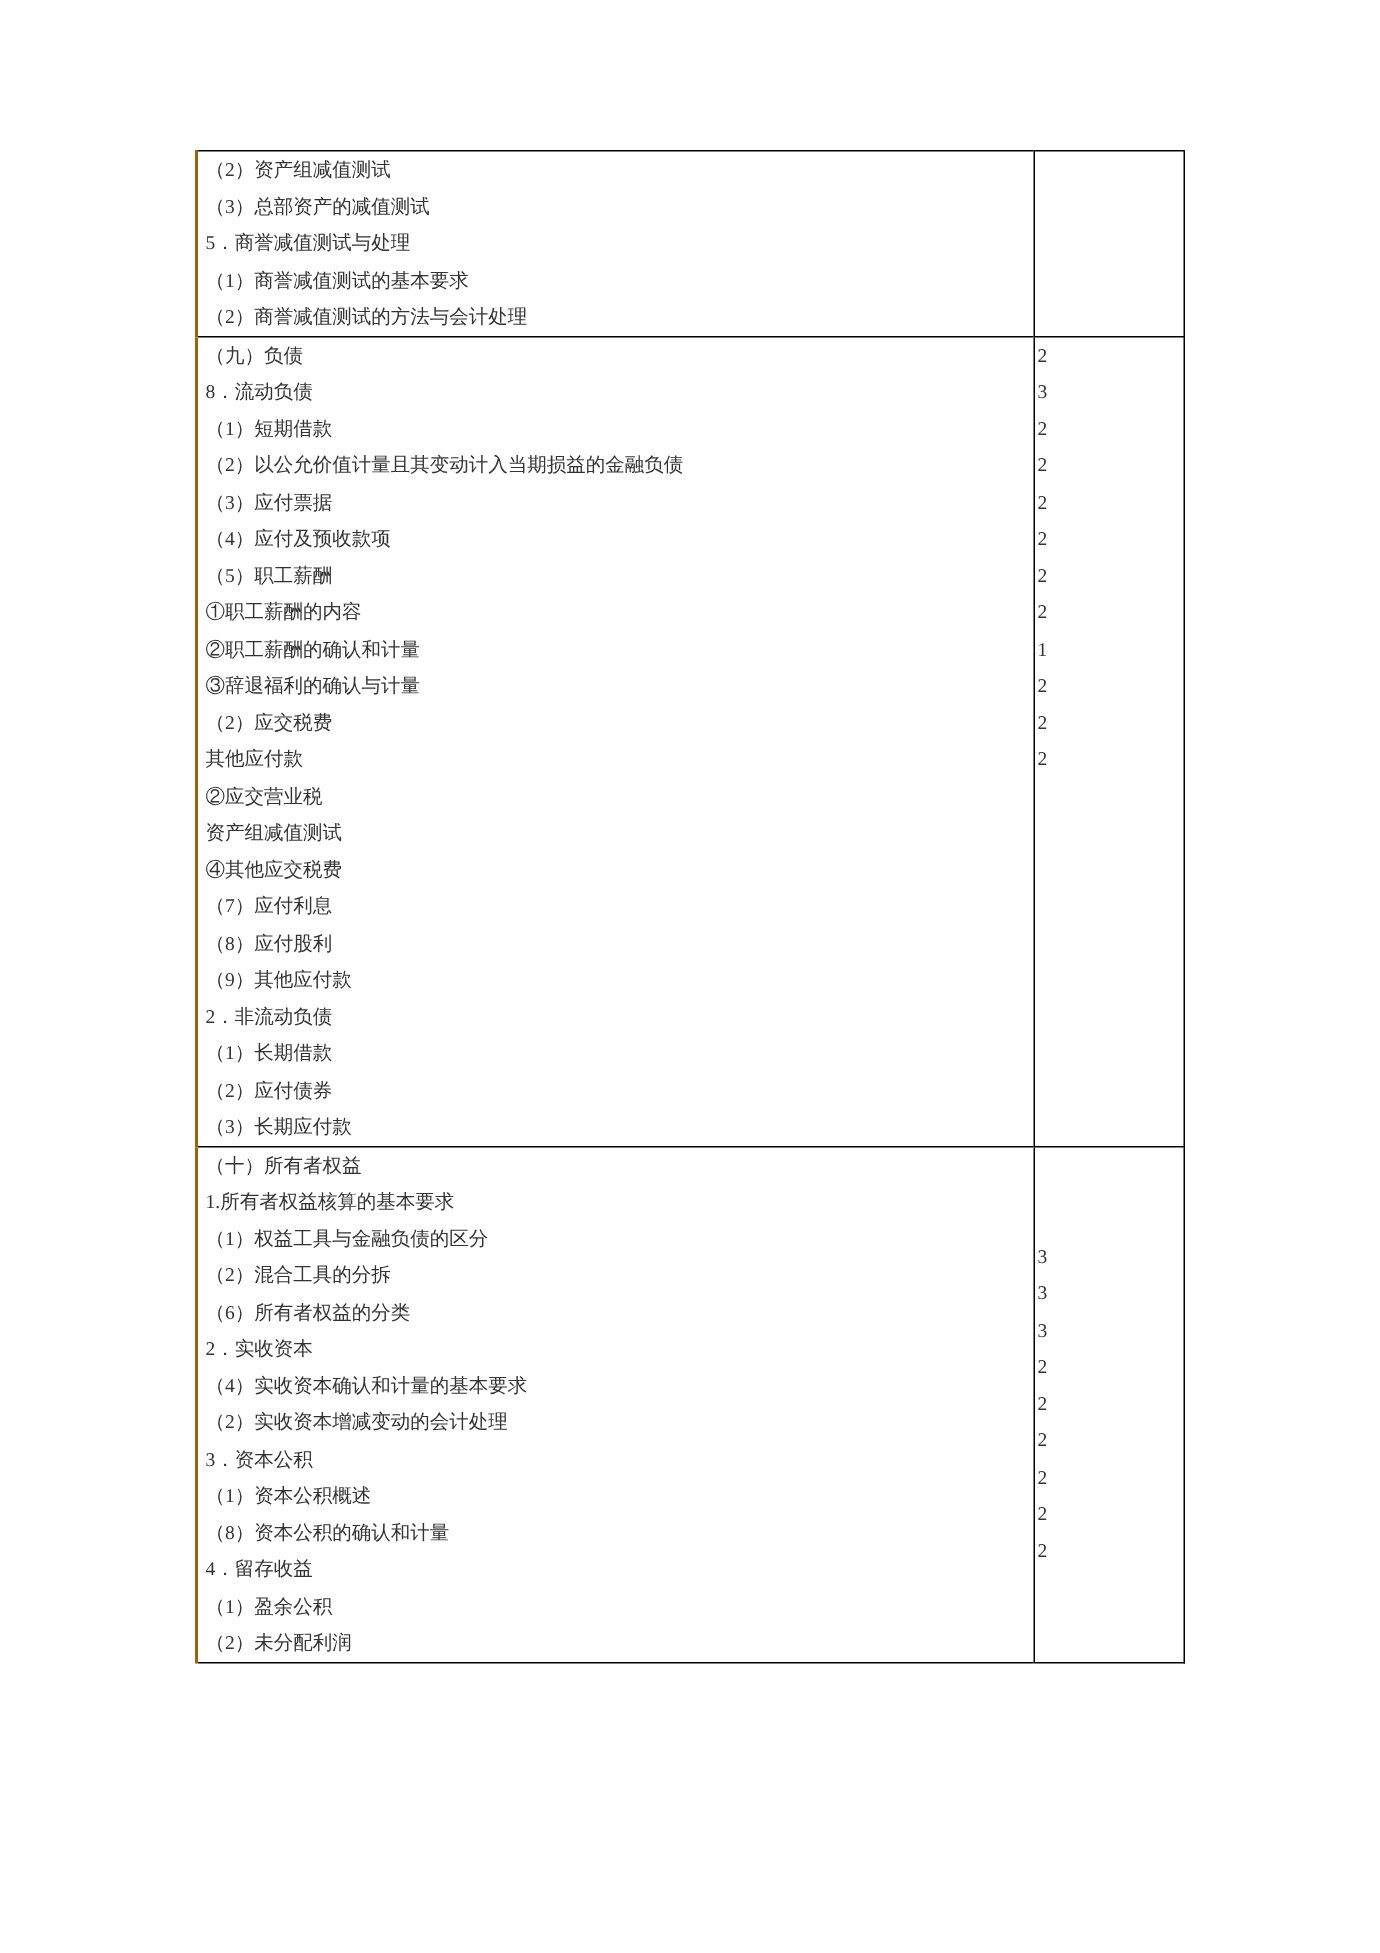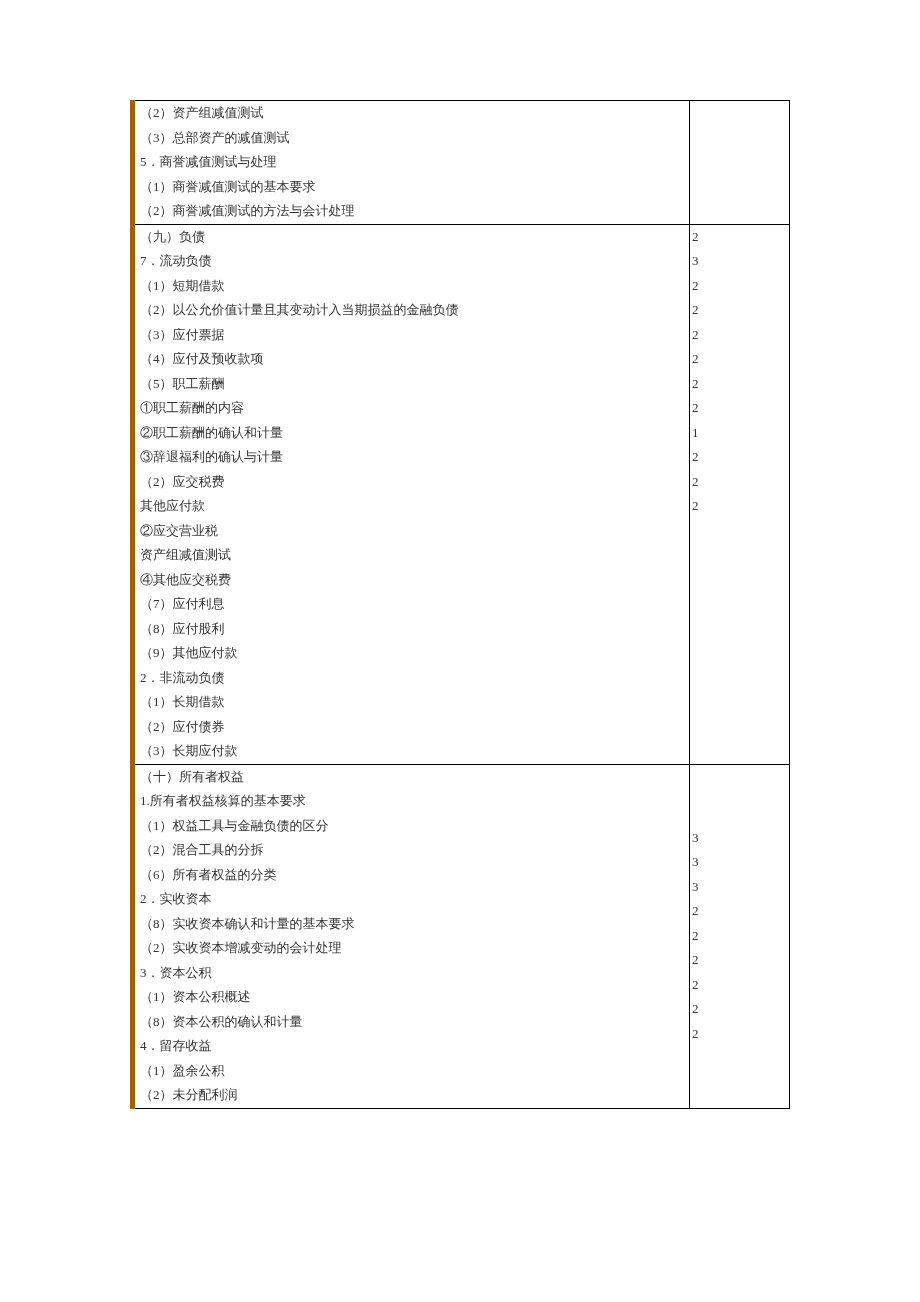--- a/index.html
+++ b/index.html
@@ -18,21 +18,21 @@
     table {
       border-collapse: collapse;
       width: 100%;
     }
     td {
       border: none;
       padding: 0;
       vertical-align: top;
     }
     .row-group {
-      border-left: 5px solid #a16207;
+      border-left: 2px solid #a16207;
       border-right: 1px solid #000;
       border-bottom: 1px solid #000;
     }
     .first-group {
       border-top: 1px solid #000;
     }
     .col-left {
       width: 560px;
       border-right: 1px solid #000;
       padding: 0;
@@ -62,21 +62,21 @@
             <div class="line">（3）总部资产的减值测试</div>
             <div class="line">5．商誉减值测试与处理</div>
             <div class="line">（1）商誉减值测试的基本要求</div>
             <div class="line">（2）商誉减值测试的方法与会计处理</div>
           </td>
           <td class="col-right" style="vertical-align: top;"></td>
         </tr>
         <tr class="row-group">
           <td class="col-left">
             <div class="line">（九）负债</div>
-            <div class="line">7．流动负债</div>
+            <div class="line">8．流动负债</div>
             <div class="line">（1）短期借款</div>
             <div class="line">（2）以公允价值计量且其变动计入当期损益的金融负债</div>
             <div class="line">（3）应付票据</div>
             <div class="line">（4）应付及预收款项</div>
             <div class="line">（5）职工薪酬</div>
             <div class="line">①职工薪酬的内容</div>
             <div class="line">②职工薪酬的确认和计量</div>
             <div class="line">③辞退福利的确认与计量</div>
             <div class="line">（2）应交税费</div>
             <div class="line">其他应付款</div>
@@ -117,21 +117,21 @@
           </td>
         </tr>
         <tr class="row-group">
           <td class="col-left">
             <div class="line">（十）所有者权益</div>
             <div class="line">1.所有者权益核算的基本要求</div>
             <div class="line">（1）权益工具与金融负债的区分</div>
             <div class="line">（2）混合工具的分拆</div>
             <div class="line">（6）所有者权益的分类</div>
             <div class="line">2．实收资本</div>
-            <div class="line">（8）实收资本确认和计量的基本要求</div>
+            <div class="line">（4）实收资本确认和计量的基本要求</div>
             <div class="line">（2）实收资本增减变动的会计处理</div>
             <div class="line">3．资本公积</div>
             <div class="line">（1）资本公积概述</div>
             <div class="line">（8）资本公积的确认和计量</div>
             <div class="line">4．留存收益</div>
             <div class="line">（1）盈余公积</div>
             <div class="line">（2）未分配利润</div>
           </td>
           <td class="col-right" style="vertical-align: middle;">
             <div class="line">3</div>

